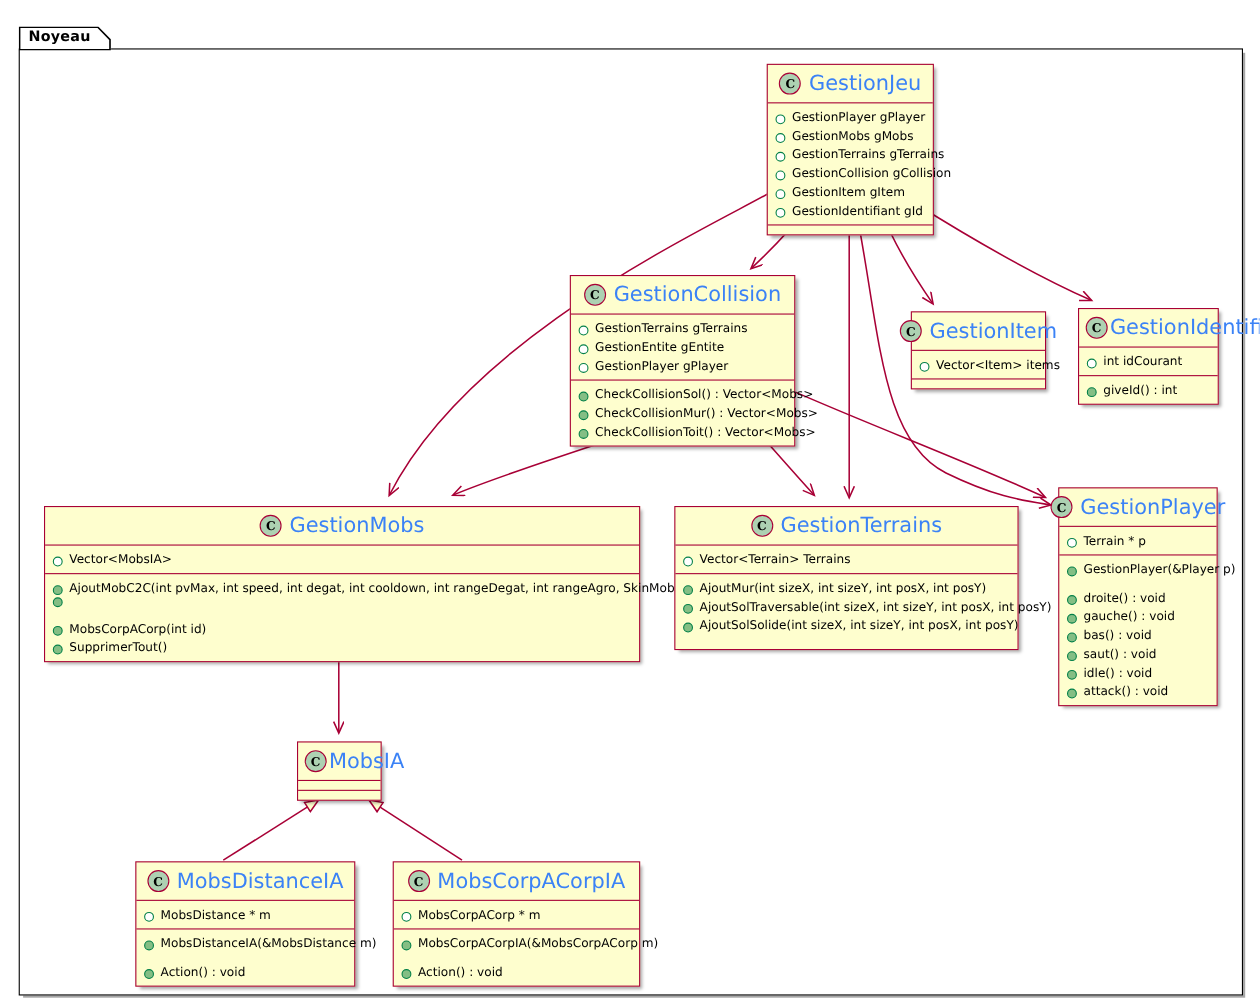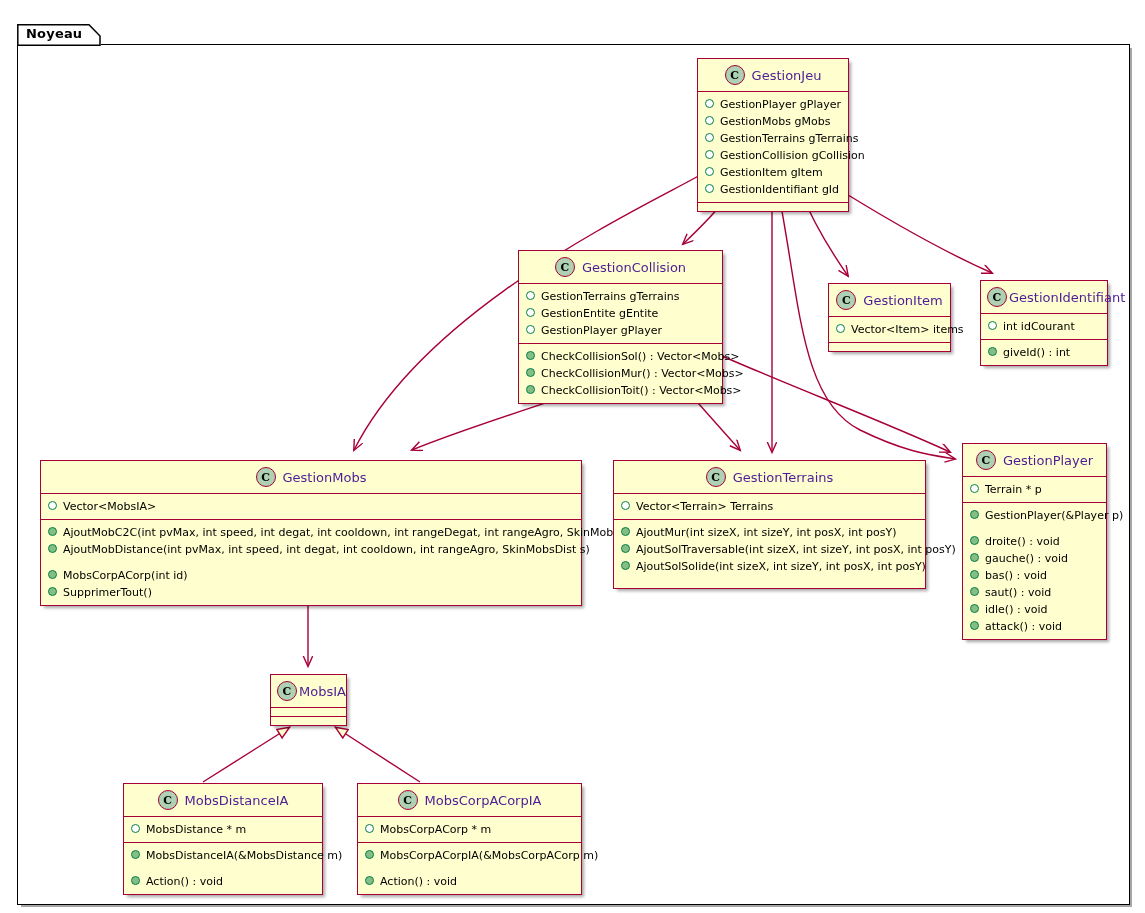--- a/index.html
+++ b/index.html
@@ -20,24 +20,24 @@
 
   
   #links{position:absolute;left:0;top:0;width:1145px;height:913px;}
 
   
   .cls{position:absolute;background:#FEFECE;border:1.4px solid #A80036;
        box-sizing:border-box;box-shadow:3px 3px 3px -1px rgba(0,0,0,.35);}
   .cls .hdr{display:flex;align-items:center;justify-content:center;
             gap:7px;padding:6px 8px 6px 8px;}
   .cls.hdr-left .hdr{justify-content:flex-start;gap:2px;padding-left:6px;}
-  .cls .title{font-size:13px;color:#4c1d95;white-space:nowrap;}
+  .cls .title{font-size:19px;color:#3b82f6;white-space:nowrap;}
   .cmp{border-top:1.4px solid #A80036;padding:4px 0 4px 0;}
   .cmp.empty{height:8px;padding:0;}
-  .row{display:flex;align-items:center;gap:6px;padding:1px 8px 1px 7px;
+  .row{display:flex;align-items:flex-end;gap:6px;padding:1px 8px 1px 7px;
        font-size:11px;color:#000;white-space:nowrap;line-height:15px;}
   .row.spacer{height:9px;padding:0;}
   .cicon{width:18px;height:18px;border-radius:50%;background:#ADD1B2;
          border:1.6px solid #A80036;display:inline-flex;align-items:center;
          justify-content:center;font-size:11px;font-weight:bold;color:#000;
          font-family:"DejaVu Serif","Liberation Serif",serif;flex:0 0 auto;}
   .mk{width:7px;height:7px;border-radius:50%;flex:0 0 auto;
       position:relative;top:-1px;}
   .mk.pub-field{background:#fff;border:1.3px solid #038048;}
   .mk.pub-meth{background:#84BE84;border:1.3px solid #038048;}
@@ -203,21 +203,20 @@
             <span>Vector&lt;MobsIA&gt;</span>
           </div>
         </div>
         <div class="cmp">
           <div class="row">
             <span class="mk pub-meth"></span>
             <span>AjoutMobC2C(int pvMax, int speed, int degat, int cooldown, int rangeDegat, int rangeAgro, SkinMobsC2C s)</span>
           </div>
           <div class="row">
             <span class="mk pub-meth"></span>
-            <span>AjoutMobDistance(int pvMax, int speed, int degat, int cooldown, int rangeAgro, SkinMobsDist s)</span>
           </div>
           <div class="row spacer"></div>
           <div class="row">
             <span class="mk pub-meth"></span>
             <span>MobsCorpACorp(int id)</span>
           </div>
           <div class="row">
             <span class="mk pub-meth"></span>
             <span>SupprimerTout()</span>
           </div>

